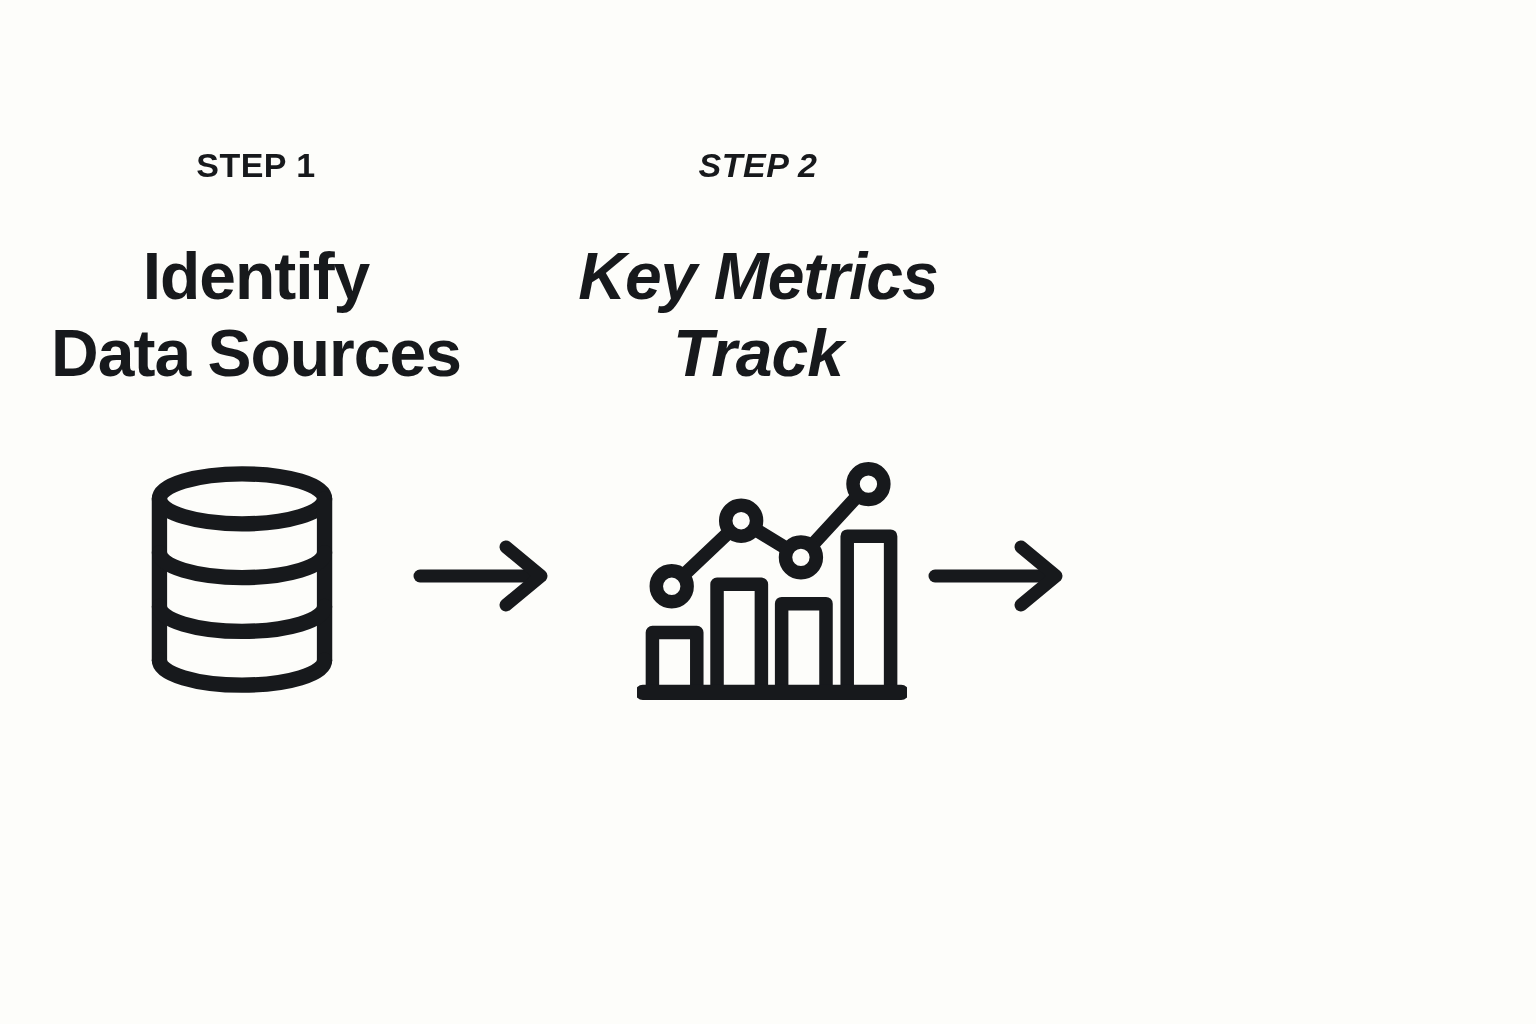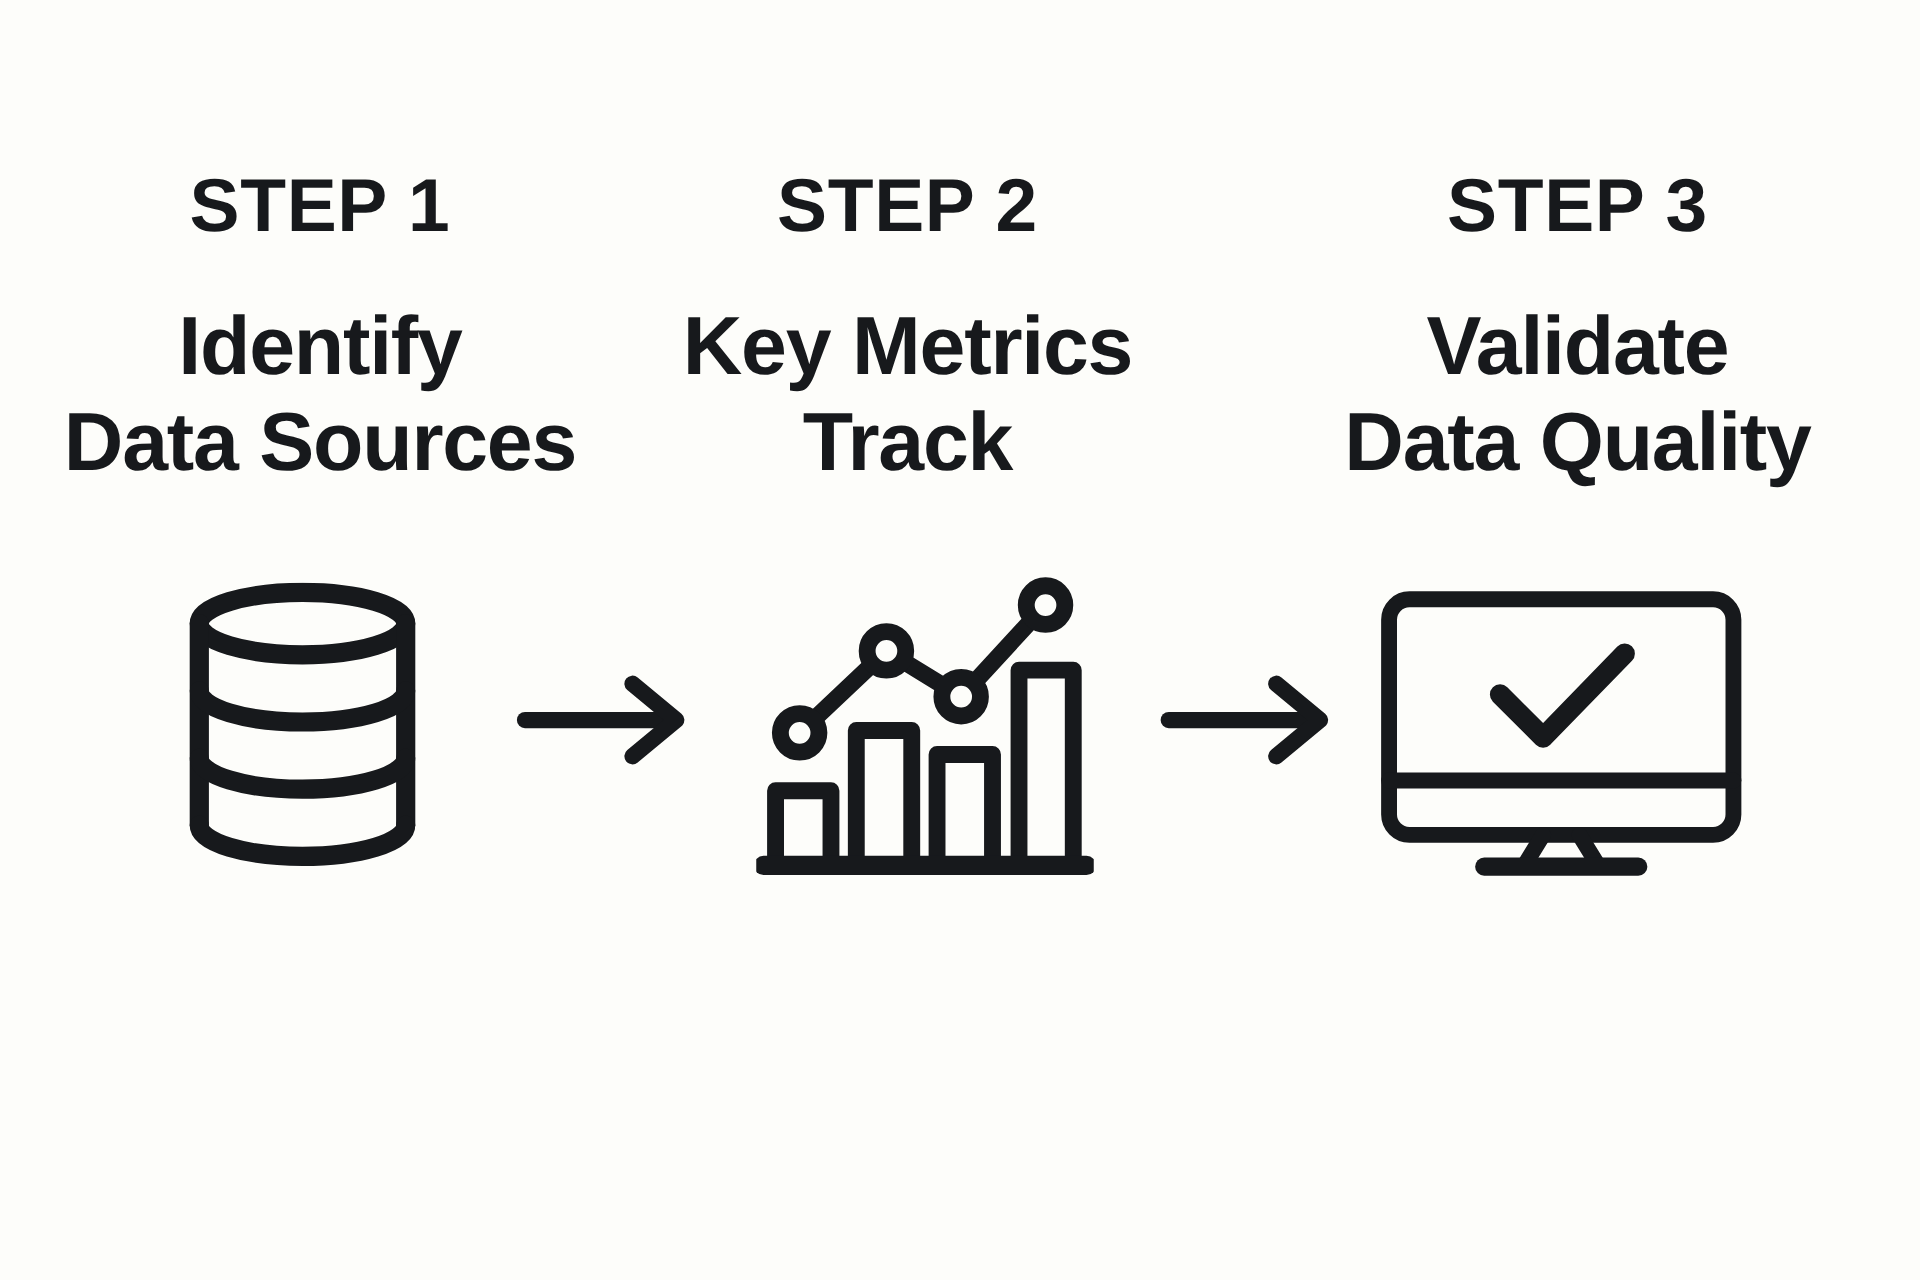--- a/index.html
+++ b/index.html
@@ -19,26 +19,26 @@
     background:var(--bg);
   }
   .step-col{
     position:absolute;
     top:0;
     width:500px;
     height:780px;
     text-align:center;
   }
   .step-col.col-1{left:6px;}
-  .step-col.col-2{left:476px;}
+  .step-col.col-2{left:508px;font-style:italic;}
   .step-col.col-3{left:1012px;}
   .step-label{
     position:absolute;
     top:138px;left:0;right:0;
-    font-size:60px;
+    font-size:34px;
     font-weight:700;
     line-height:54px;
     letter-spacing:0.5px;
     color:var(--ink);
   }
   .step-title{
     position:absolute;
     top:238px;left:-40px;right:-40px;
     font-size:66px;
     font-weight:700;
@@ -130,35 +130,14 @@
     </div>
   </div>
 
   <div class="connector conn-2">
     <svg width="136" height="76" viewBox="0 0 136 76">
       <path class="stroke" d="M7 38 L122 38" stroke-width="13"></path>
       <path class="stroke" d="M93 9 L128 38 L93 67" stroke-width="13"></path>
     </svg>
   </div>
 
-  <div class="step-col col-3">
-    <div class="step-label">STEP 3</div>
-    <div class="step-title">
-      <div>Validate</div>
-      <div>Data Quality</div>
-    </div>
-    <div class="icon-wrap">
-      <svg width="290" height="236" viewBox="0 0 160 130">
-
-        <rect class="stroke" x="4" y="4" width="152" height="104" rx="9" stroke-width="7"></rect>
-
-        <path class="stroke" d="M4 84 L156 84" stroke-width="7"></path>
-
-        <path class="stroke" d="M72 108 L64 121" stroke-width="7"></path>
-        <path class="stroke" d="M88 108 L96 121" stroke-width="7"></path>
-        <path class="stroke" d="M46 122 L114 122" stroke-width="8"></path>
-
-        <path class="stroke" d="M53 46 L72 65 L108 28" stroke-width="9"></path>
-      </svg>
-    </div>
-  </div>
 
 </div>
 
 </body></html>

